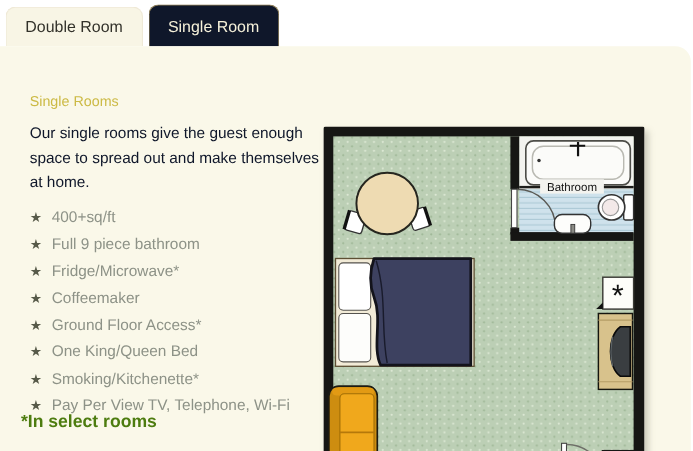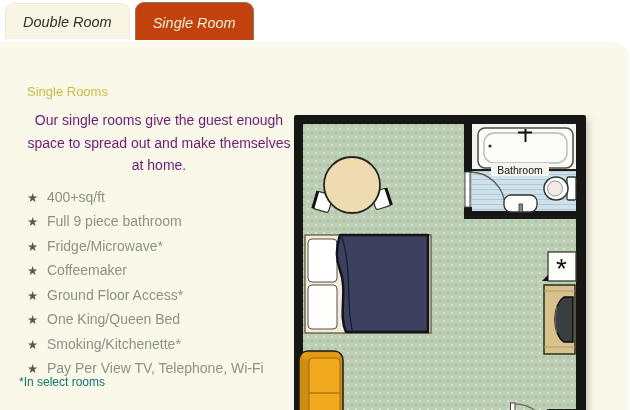--- a/index.html
+++ b/index.html
@@ -1,36 +1,36 @@
 <!DOCTYPE html>
 <html><head>
 <meta charset="utf-8">
 <style>
   html,body{margin:0;padding:0;background:#ffffff;}
   .screen{position:relative;width:630px;height:410px;overflow:hidden;
           font-family:"Liberation Sans",sans-serif;background:#ffffff;}
   
   .tabbar{position:absolute;top:0;left:0;width:562px;height:42px;
-          display:flex;align-items:center;gap:5px;padding-left:5px;box-sizing:border-box;font-style:italic;}
+          display:flex;align-items:flex-end;gap:5px;padding-left:5px;box-sizing:border-box;}
   .tab{padding:10px 17px 9px 17px;font-size:14.5px;color:#32312a;
        background:#f8f5e5;border:1px solid #efe9d6;border-bottom:none;
        border-radius:9px 9px 0 0;white-space:nowrap;cursor:pointer;}
-  .tab.active{background:#c2410c;border-color:#8c7c55;color:#f6f1da;padding-top:12px;}
+  .tab.active{background:#0f172a;border-color:#8c7c55;color:#f6f1da;padding-top:12px;}
   
   .panel{position:absolute;top:42px;left:0;width:628px;height:368px;
          background:#faf8e9;border-radius:0 14px 0 0;}
   .left-col{position:absolute;left:27px;top:42px;width:264px;}
   .heading{font-size:13px;color:#ccba45;margin:0 0 10px 0;font-weight:normal;}
-  .desc{font-size:14px;line-height:22.5px;color:#701a75;margin:0 0 12px 0;text-align:center;}
+  .desc{font-size:14px;line-height:22.5px;color:#0f172a;margin:0 0 12px 0;}
   ul.features{list-style:none;margin:0;padding:0;}
   ul.features li{display:flex;align-items:baseline;height:24.5px;
                  font-size:14px;color:#8d9287;}
   .star{width:20px;font-size:12.5px;color:#575a49;flex:none;}
-  .footnote{position:absolute;left:19px;top:333px;font-size:12px;
-            font-weight:normal;color:#0f766e;}
+  .footnote{position:absolute;left:19px;top:333px;font-size:16px;
+            font-weight:bold;color:#4d7c0f;}
   
   .floorplan{position:absolute;left:294px;top:73px;width:292px;height:334px;
              box-shadow:3px 4px 6px rgba(110,110,95,.35);}
   svg text{font-family:"Liberation Sans",sans-serif;}
 </style>
 </head>
 <body>
 
 <div class="screen">
 

